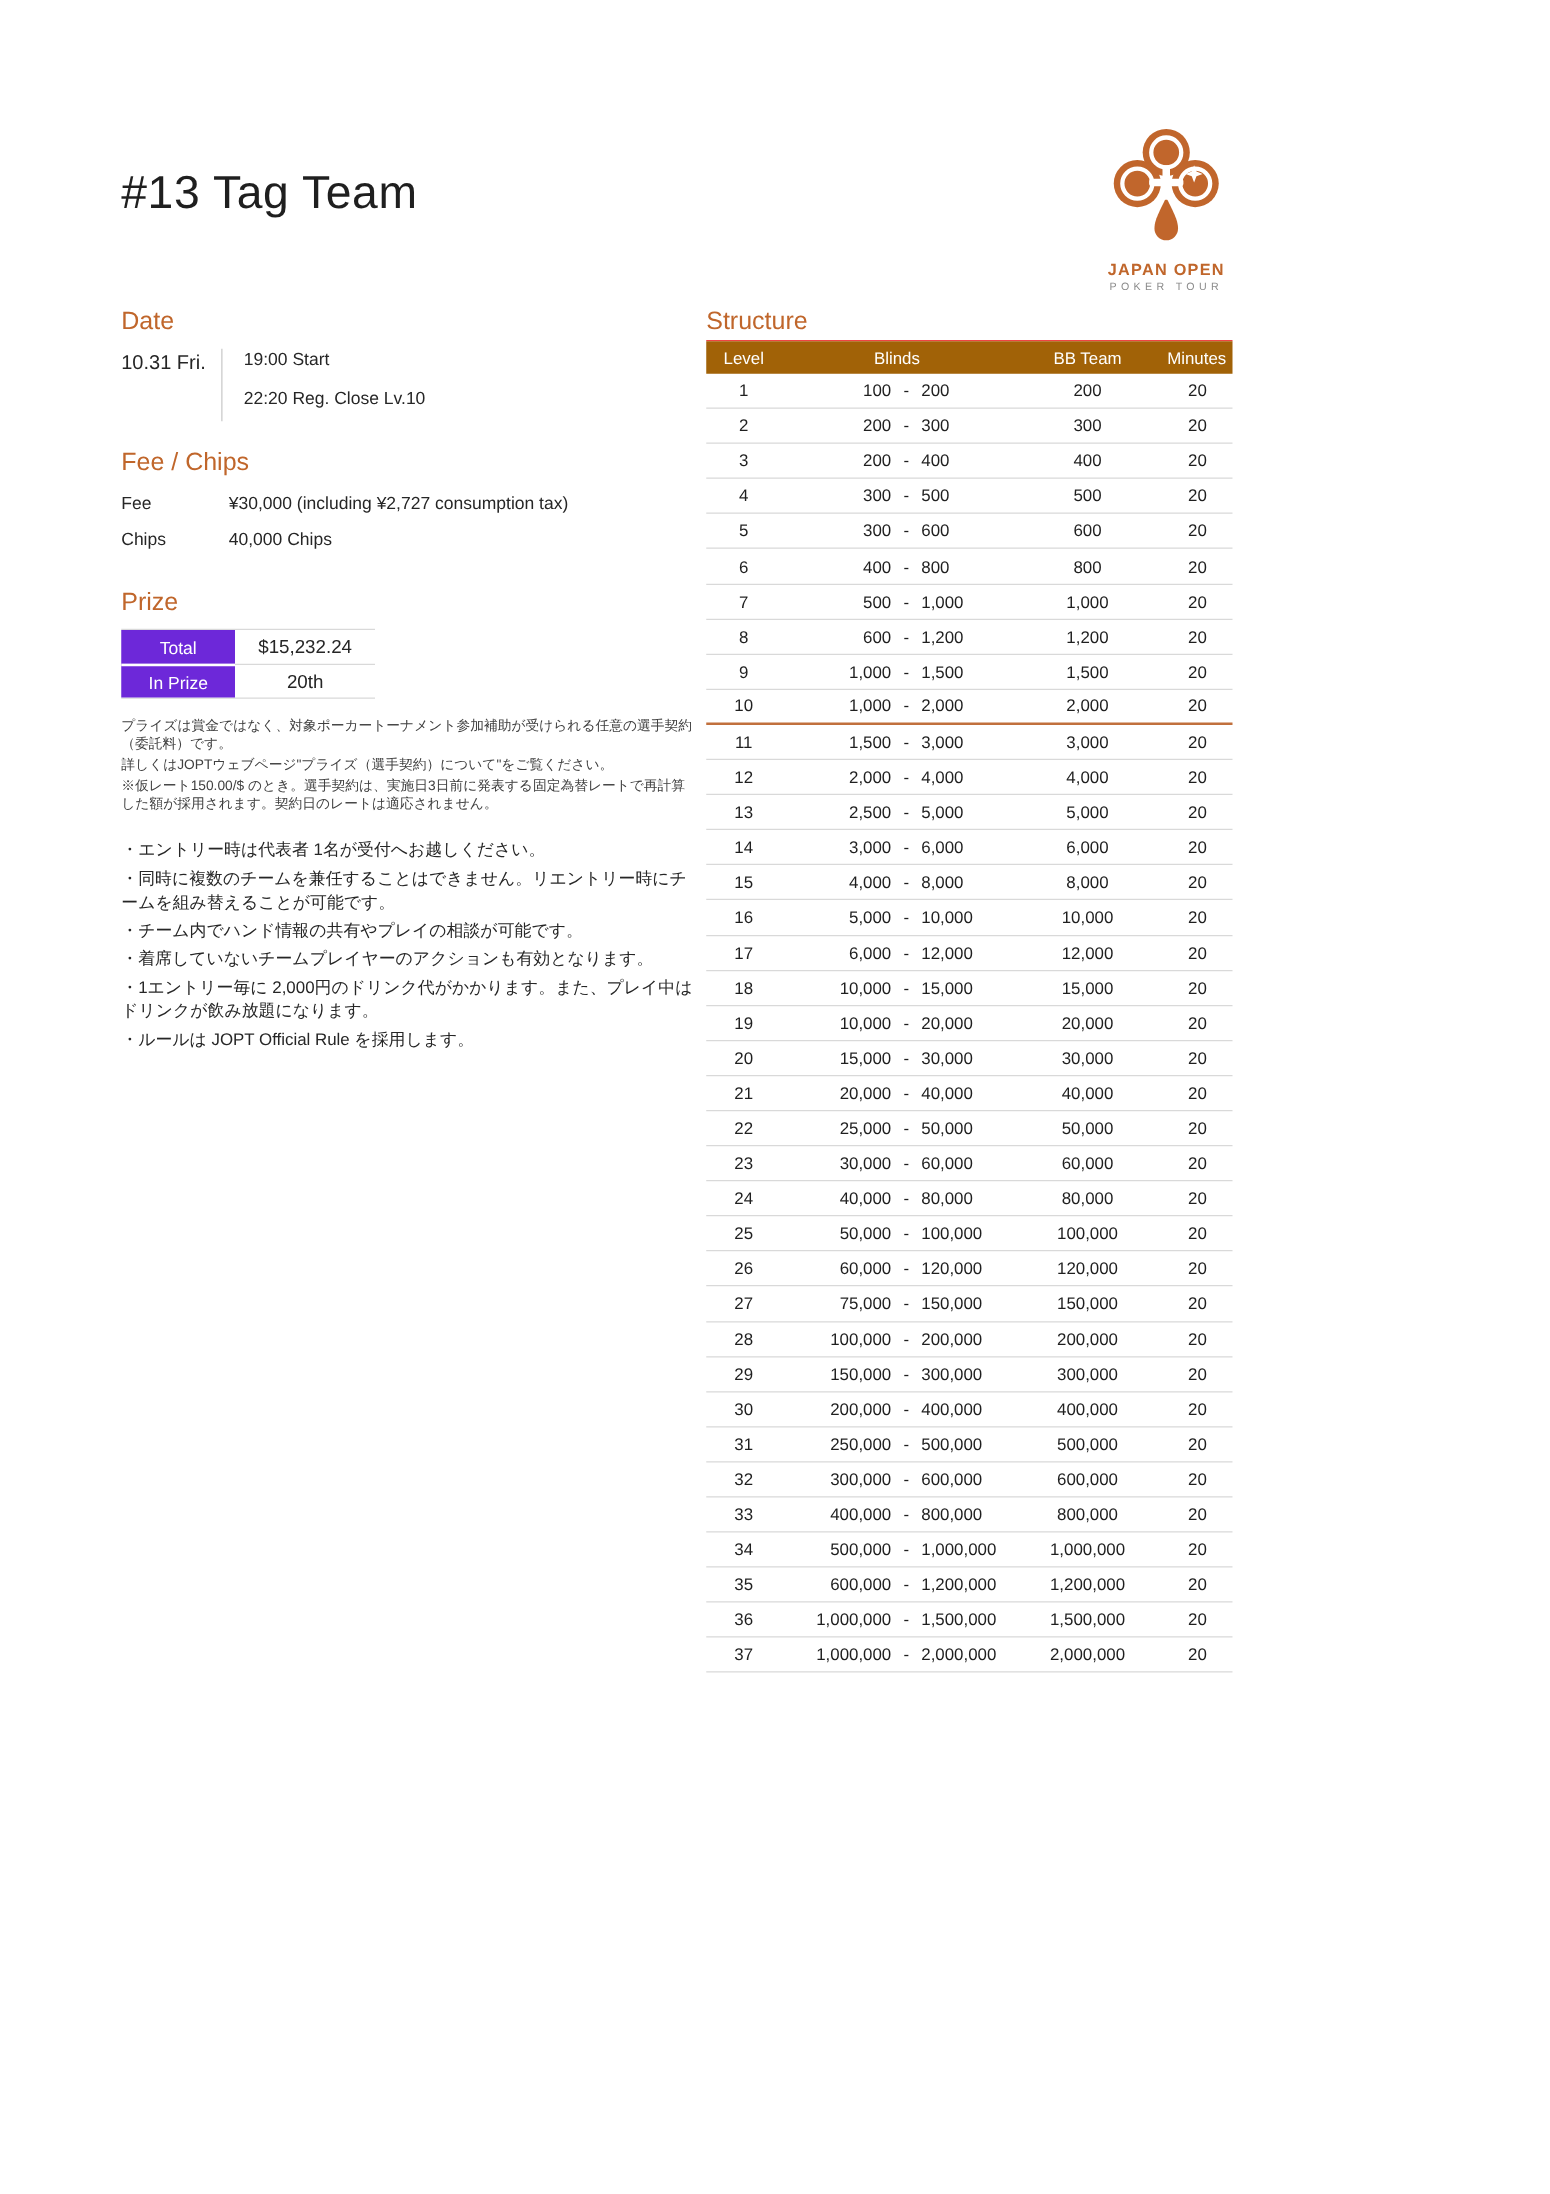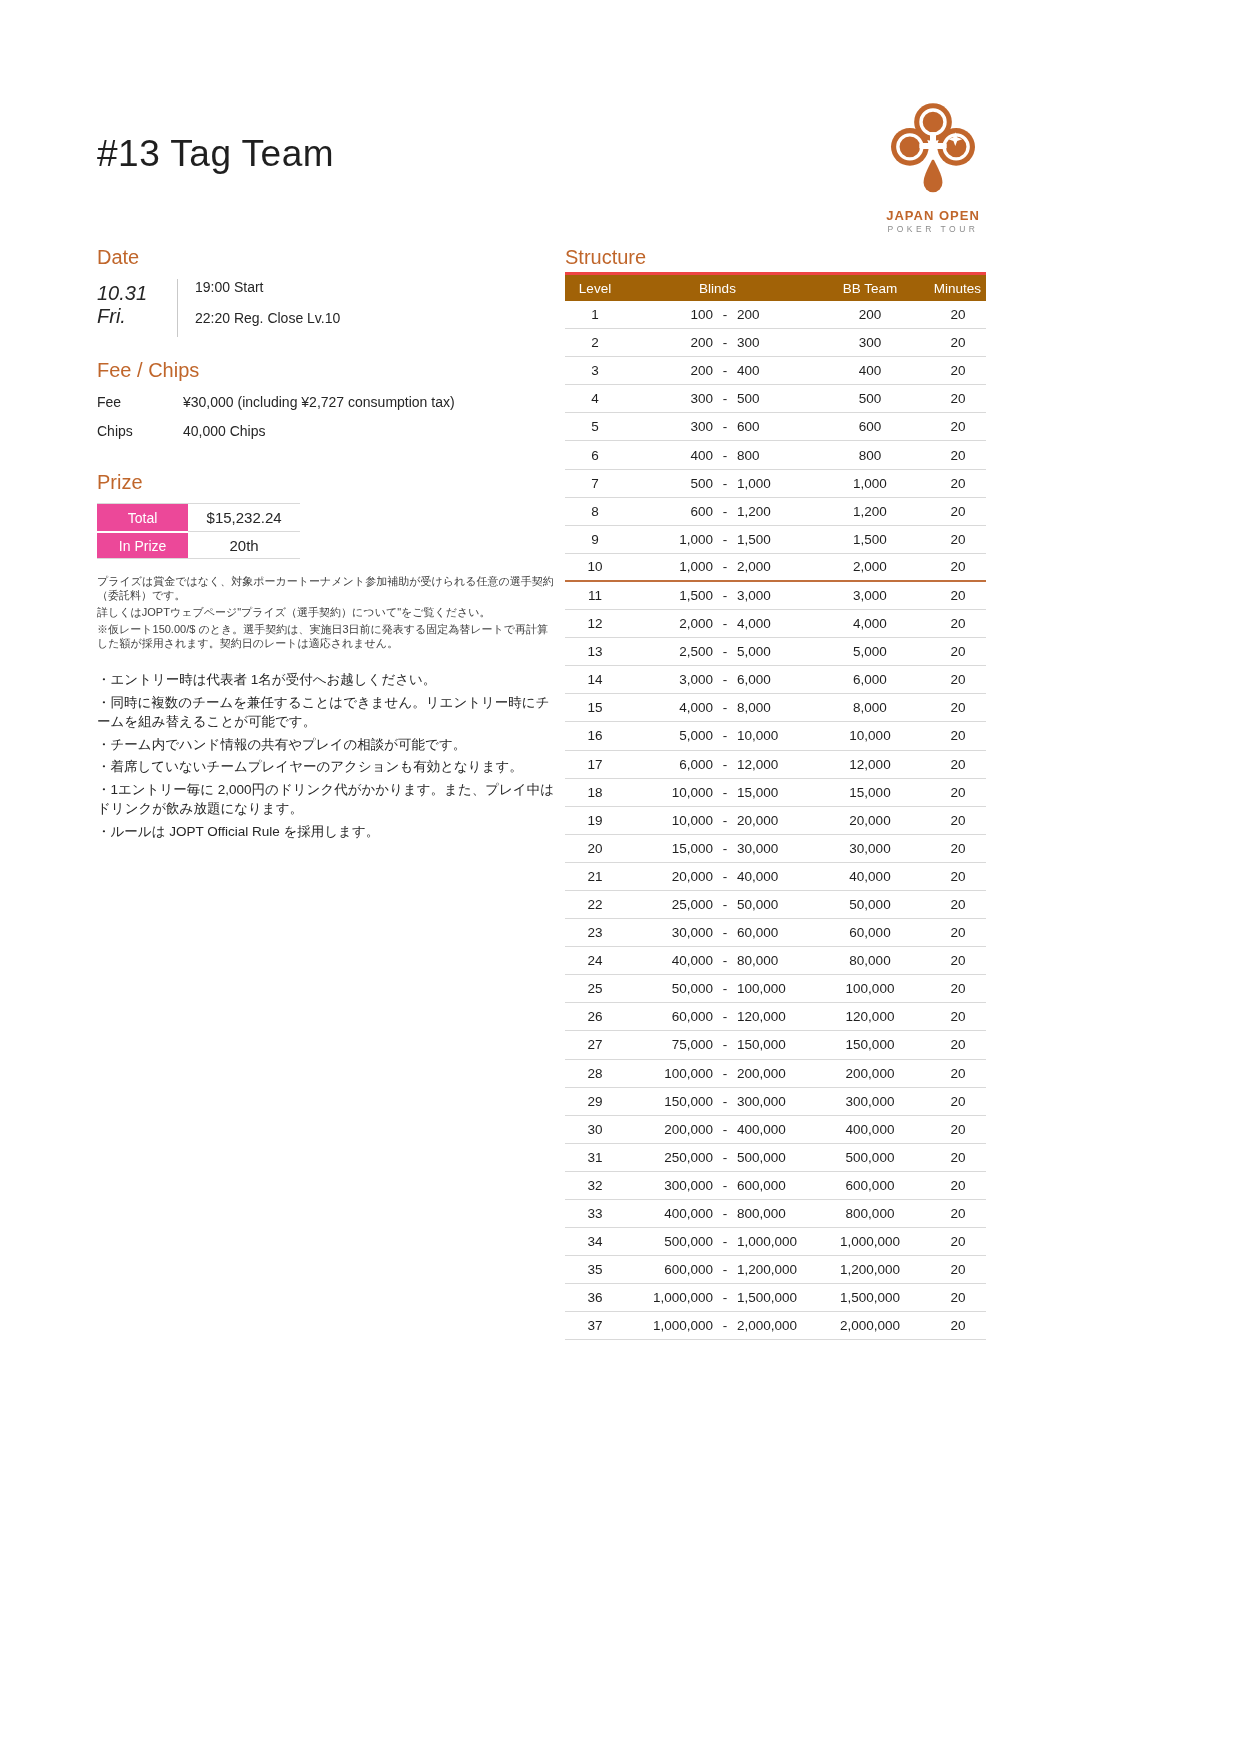--- a/index.html
+++ b/index.html
@@ -20,58 +20,58 @@
   .logo svg { display:block; margin:0 auto; }
   .logo-line1 { font-size:13px; font-weight:bold; color:#C0662B; letter-spacing:1px; margin-top:2px; }
   .logo-line2 { font-size:8.5px; color:#8c8c8c; letter-spacing:3.5px; margin-top:1px; }
 
   
   .sec-heading { color:#C0662B; font-size:20px; line-height:24px;margin-top:29px; }
 
   
   .date-section { position:absolute; left:97px; top:216px; width:460px; }
   .date-body { display:flex; margin-top:10px; }
-  .date-day { width:80px; font-size:20px; padding-top:3px;font-style:italic; }
+  .date-day { width:80px; font-size:16px; padding-top:3px; }
   .date-sep { width:1px; background:#c9c9c9; margin-right:17px; height:58px; }
   .date-times { font-size:14px; }
   .date-time { margin-bottom:15px; line-height:16px; }
 
   
   .fee-section { position:absolute; left:97px; top:329px; width:470px; }
   .fee-rows { margin-top:12px; }
   .fee-row { display:flex; font-size:14px; margin-bottom:13px; line-height:16px; }
   .fee-label { width:86px; }
 
   
   .prize-section { position:absolute; left:97px; top:441px; width:230px; }
   .prize-table { margin-top:9px; border-top:1px solid #d9d9d9; border-bottom:1px solid #d9d9d9; width:203px; }
   .prize-row { display:flex; }
   .prize-row + .prize-row .prize-label-cell { border-top:2px solid #ffffff; }
   .prize-row + .prize-row .prize-value-cell { border-top:1px solid #d9d9d9; }
   .prize-label-cell {
-    width:93px; height:27px; background:#ec4899; color:#ffffff;
+    width:93px; height:27px; background:#6d28d9; color:#ffffff;
     display:flex; align-items:center; justify-content:center; font-size:14px;
   }
   .prize-value-cell {
     width:114px; height:27px; display:flex; align-items:center; justify-content:center;
     font-size:15px; color:#262626;
   }
 
   
   .disclaimer { position:absolute; left:97px; top:574px; width:462px; }
   .disclaimer p { margin:0 0 3px 0; font-size:11px; line-height:14px; color:#404040; }
 
   
   .note-section { position:absolute; left:97px; top:660px; width:460px; }
   .note-list { margin-top:10px; }
   .note-item { font-size:13.5px; line-height:19.5px; color:#262626; margin-bottom:3px; }
 
   
   .structure-section { position:absolute; left:565px; top:216px; width:421px; }
-  .structure-section .sec-heading { border-bottom:3px solid #ef4444; padding-bottom:3px; }
+  .structure-section .sec-heading { border-bottom:1px solid #ef4444; padding-bottom:3px; }
   .t-header {
     display:grid; grid-template-columns:60px 185px 120px 56px;
     background:#a16207; color:#ffffff; height:26px; align-items:center;
     font-size:13.5px;
   }
   .t-header .h-level { text-align:center; }
   .t-header .h-blinds { text-align:center; }
   .t-header .h-ante { text-align:center; }
   .t-header .h-minutes { text-align:right; padding-right:5px; }
   .t-rows {}

